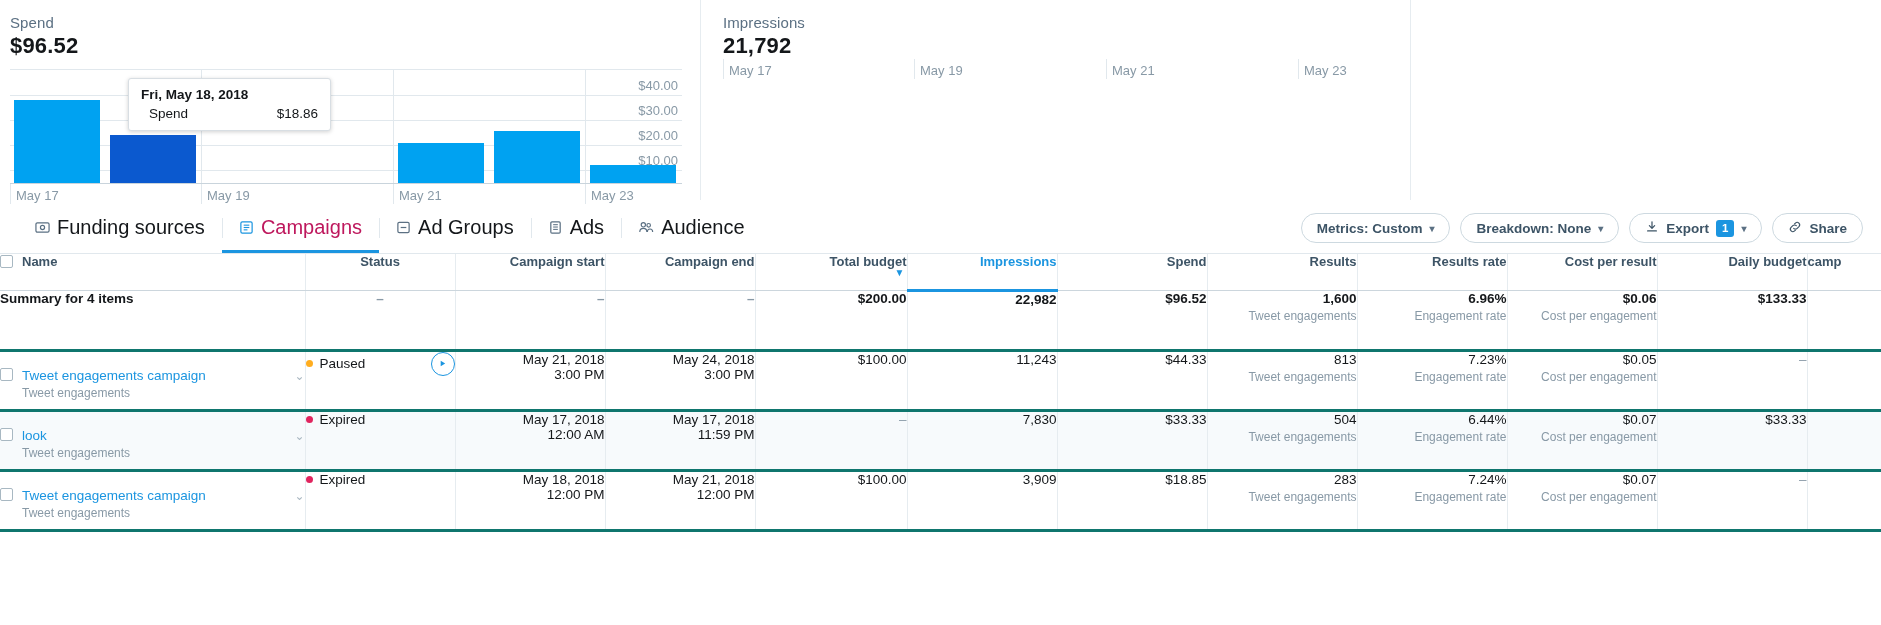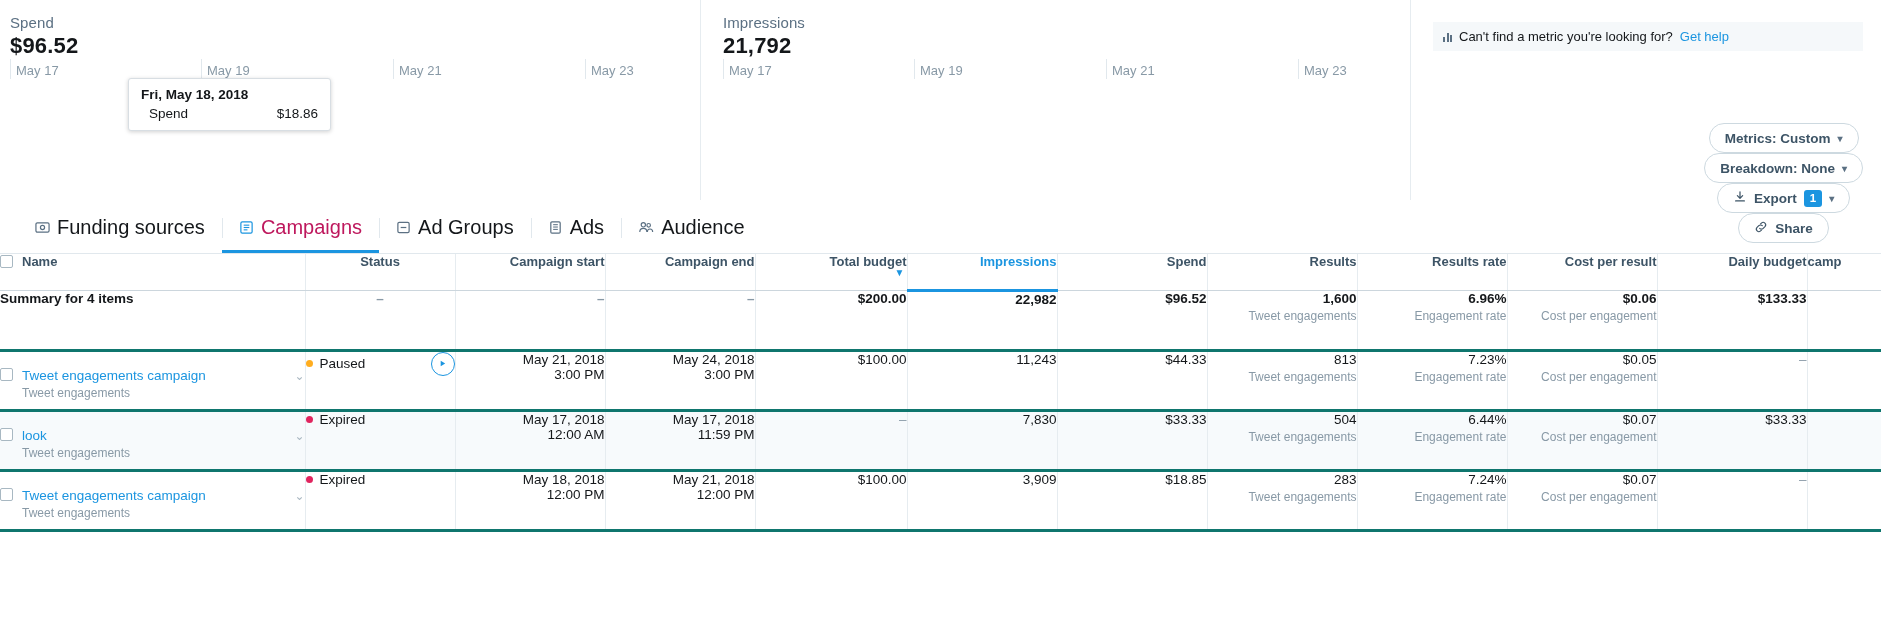--- a/index.html
+++ b/index.html
@@ -181,22 +181,22 @@
     height: 20px;
     border-left: 1px solid #e1e8ed;
   }
   .tab.active { color: #be185d; border-bottom-color: #1b95e0; }
   .tab svg { display: block; }
 
   .toolbar {
     margin-left: auto;
     display: flex;
     align-items: center;
+    gap: 10px;
     padding-bottom: 10px;
-    flex-direction: column;
   }
   .pill {
     display: inline-flex;
     align-items: center;
     gap: 7px;
     border: 1px solid #cdd9e0;
     border-radius: 20px;
     padding: 6px 15px;
     font-size: 13.5px;
     font-weight: bold;
@@ -314,20 +314,40 @@
 </style>
 </head>
 <body>
 
 <div class="top-section">
 
   <div class="chart-panel spend">
     <div class="chart-title">Spend</div>
     <div class="chart-value">$96.52</div>
 
+    <div class="plot spend">
+      <div class="gridline" style="top:25px"></div>
+      <div class="gridline" style="top:50px"></div>
+      <div class="gridline" style="top:75px"></div>
+      <div class="gridline" style="top:100px"></div>
+      <div class="vline" style="left:191px"></div>
+      <div class="vline" style="left:383px"></div>
+      <div class="vline" style="left:575px"></div>
+
+      <div class="ylabel" style="top:25px">$40.00</div>
+      <div class="ylabel" style="top:50px">$30.00</div>
+      <div class="ylabel" style="top:75px">$20.00</div>
+      <div class="ylabel" style="top:100px">$10.00</div>
+
+      <div class="bar" style="left:4px;   width:86px; height:83px;"></div>
+      <div class="bar hl" style="left:100px; width:86px; height:48px;"></div>
+      <div class="bar" style="left:388px; width:86px; height:40px;"></div>
+      <div class="bar" style="left:484px; width:86px; height:52px;"></div>
+      <div class="bar" style="left:580px; width:86px; height:18px;"></div>
+    </div>
 
     <div class="xaxis spend">
       <div class="xsep" style="left:0px"></div>
       <div class="xsep" style="left:191px"></div>
       <div class="xsep" style="left:383px"></div>
       <div class="xsep" style="left:575px"></div>
       <div class="xtick" style="left:0px">May 17</div>
       <div class="xtick" style="left:191px">May 19</div>
       <div class="xtick" style="left:383px">May 21</div>
       <div class="xtick" style="left:575px">May 23</div>
@@ -353,29 +373,20 @@
       <div class="xsep" style="left:383px"></div>
       <div class="xsep" style="left:575px"></div>
       <div class="xtick" style="left:0px">May 17</div>
       <div class="xtick" style="left:191px">May 19</div>
       <div class="xtick" style="left:383px">May 21</div>
       <div class="xtick" style="left:575px">May 23</div>
     </div>
   </div>
 
   <div class="welcome">
-    <div class="help-bar">
-      <span class="mini-bars">
-        <i style="height:5px"></i>
-          <i style="height:9px"></i>
-          <i style="height:7px"></i>
-      </span>
-      <span>Can't find a metric you're looking for?</span>
-      <a class="link">Get help</a>
-    </div>
   </div>
 </div>
 
 <div class="tabrow">
   <div class="tabs">
     <div class="tab">
       <span>
         <svg width="15" height="15" viewBox="0 0 16 16">
             <rect x="1" y="3" width="14" height="10" rx="1.5" fill="none" stroke="#5b7083" stroke-width="1.3"></rect>
             <circle cx="8" cy="8" r="2.2" fill="none" stroke="#5b7083" stroke-width="1.3"></circle>

